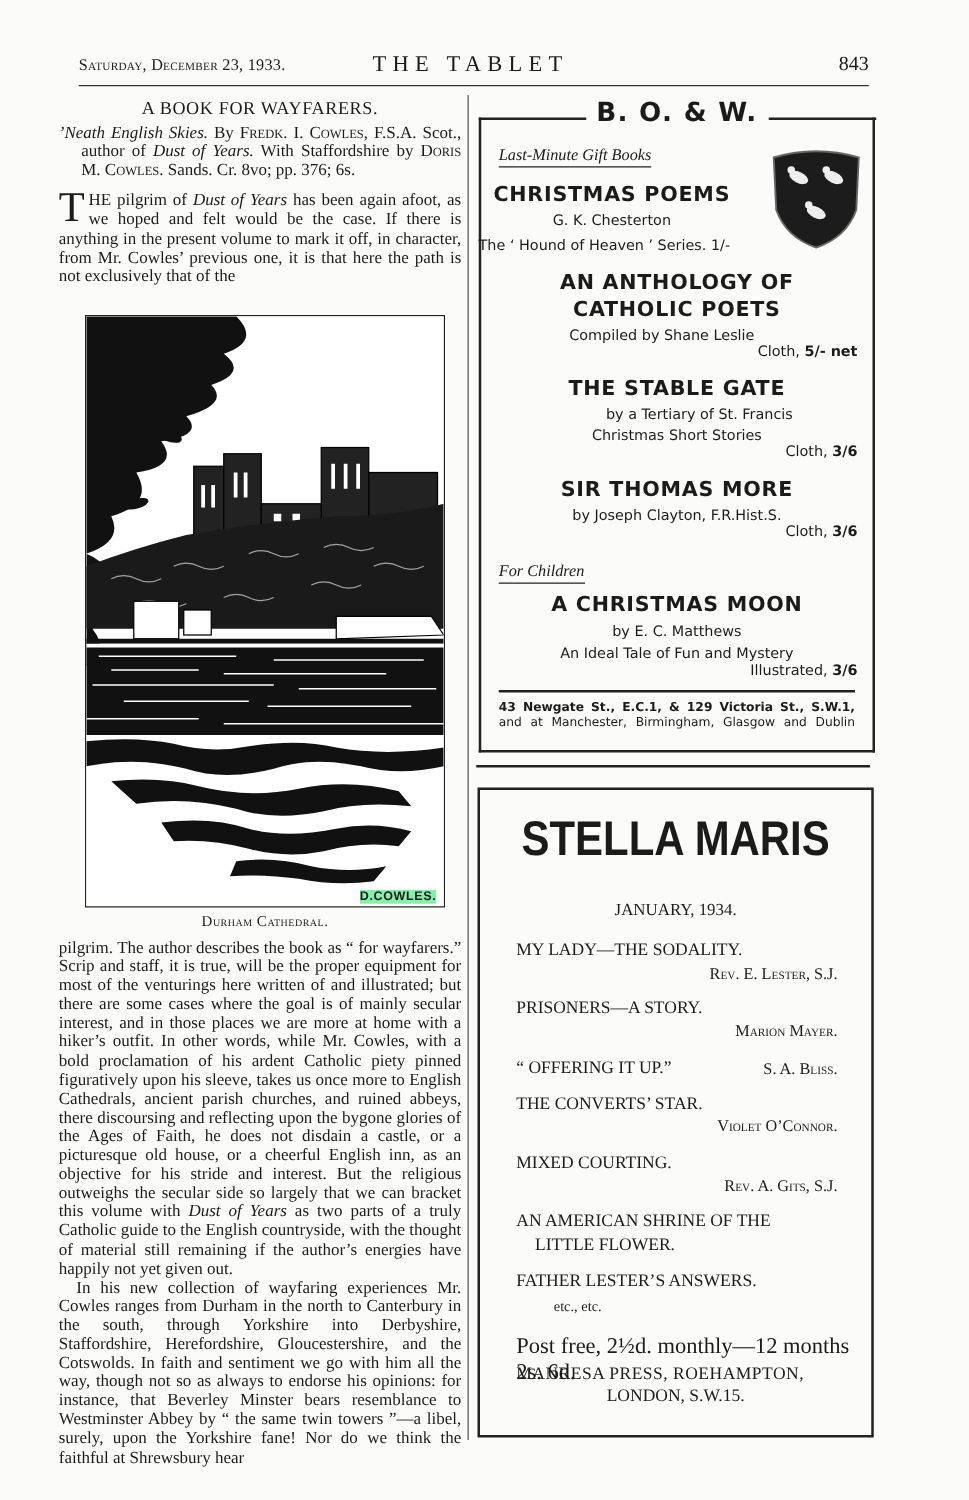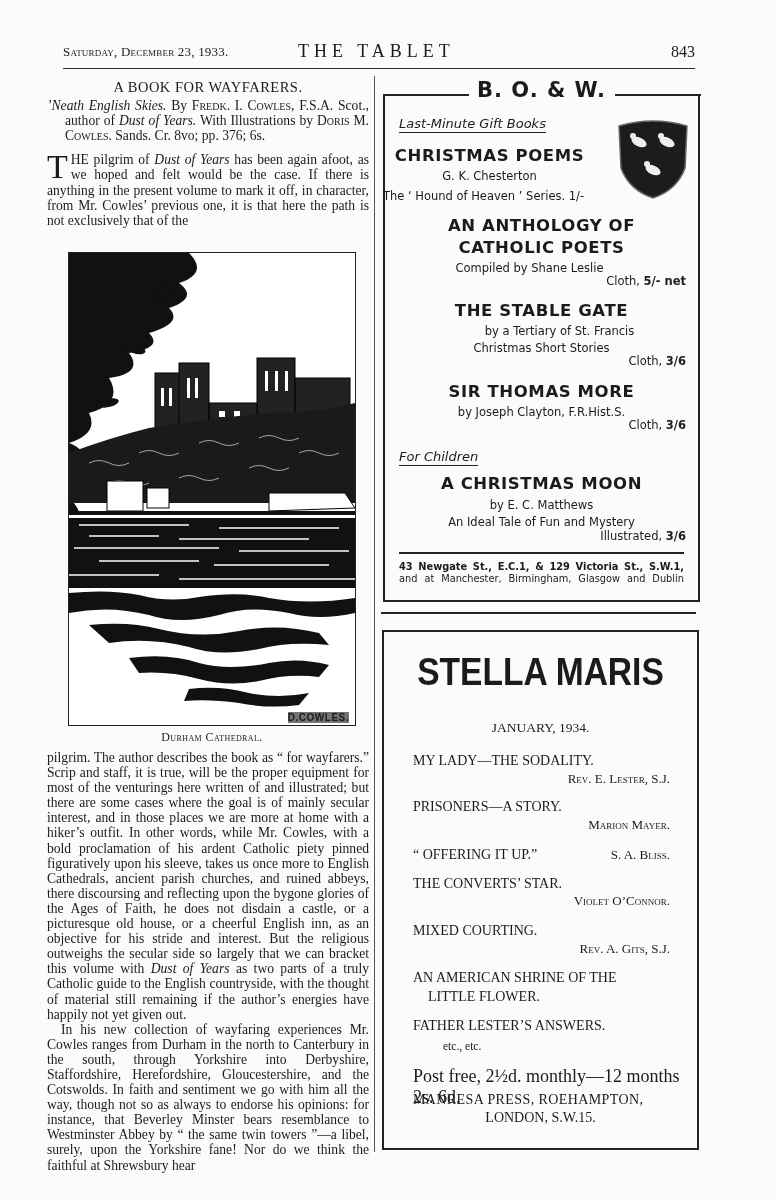--- a/index.html
+++ b/index.html
@@ -22,31 +22,31 @@
   .left { left: 47px; top: 80px; width: 322px; font-size: 13.6px; line-height: 15.1px; text-align: justify; }
   .art-title { text-align: center; font-size: 14.5px; letter-spacing: 0.5px; margin-bottom: 3px; }
   .biblio { padding-left: 18px; text-indent: -18px; margin-bottom: 9px; }
   .sc { font-variant: small-caps; }
   .dropcap { float: left; font-size: 34px; line-height: 26px; margin: 2px 3px 0 0; }
   p { margin: 0; }
   .indent { text-indent: 14px; }
 
   .illus { position: absolute; left: 68px; top: 252px; width: 286px; height: 472px; border: 1.5px solid #222; overflow: hidden; background: #fff; }
   .illus svg { display: block; }
-  .signature { position: absolute; right: 6px; bottom: 2px; font-family: "Liberation Sans", sans-serif; font-size: 10px; font-weight: bold; letter-spacing: 0.5px; background: #737373; }
+  .signature { position: absolute; right: 6px; bottom: 2px; font-family: "Liberation Sans", sans-serif; font-size: 10px; font-weight: bold; letter-spacing: 0.5px; background: #86efac; }
   .caption { left: 68px; top: 730px; width: 288px; text-align: center; font-size: 12px; font-variant: small-caps; letter-spacing: 0.4px; }
   .left2 { left: 47px; top: 750px; width: 322px; font-size: 13.6px; line-height: 15.1px; text-align: justify; }
 
   
   .bow { left: 383px; top: 94px; width: 313px; height: 506px; border-left: 2px solid #222; border-right: 2.5px solid #222; border-bottom: 2.5px solid #222; font-family: "DejaVu Sans", "Liberation Sans", sans-serif; }
   .bow-top { position: absolute; left: -2px; top: 0; width: 318px; height: 2px; }
   .bow-top .line { position: absolute; top: 0; height: 2px; background: #222; }
   .bow-brand { position: absolute; left: 0; width: 100%; top: -16px; text-align: center; font-weight: bold; font-size: 21px; letter-spacing: 1px; }
   .bow-brand span { background: #fbfbf9; padding: 0 6px; }
-  .section-tag { position: absolute; left: 14px; font-style: italic; font-size: 13px; border-bottom: 1.5px solid #222; padding-bottom: 1px; }
+  .section-tag { position: absolute; left: 14px; font-style: italic; font-size: 13px; border-bottom: 1.5px solid #222; padding-bottom: 1px; font-family: Liberation Serif, serif; }
   .bk-title { position: absolute; left: 0; width: 100%; text-align: center; font-weight: bold; font-size: 16.5px; letter-spacing: 0.6px; }
   .bk-line { position: absolute; left: 0; width: 100%; text-align: center; font-size: 11.5px; }
   .bk-price { position: absolute; right: 12px; font-size: 11.5px; }
   .bk-price b { font-weight: bold; }
   .crest { position: absolute; left: 230px; top: 26px; width: 76px; height: 80px; }
   .bow-rule { position: absolute; left: 14px; right: 14px; top: 458px; height: 1.5px; background: #222; }
   .addr1 { position: absolute; left: 14px; right: 14px; top: 467px; font-size: 9.8px; font-weight: bold; text-align: justify; text-align-last: justify; }
   .addr2 { position: absolute; left: 14px; right: 14px; top: 479px; font-size: 9.8px; text-align: justify; text-align-last: justify; }
 
   .sep-rule { left: 381px; top: 612px; width: 315px; height: 2px; background: #222; }
@@ -70,21 +70,21 @@
 
 <div class="abs coldiv"></div>
 
 <div class="abs left">
   <div class="art-title">A BOOK FOR WAYFARERS.</div>
   <div class="biblio">
     <i>’Neath English Skies.</i>
     <span>By</span>
     <span class="sc">Fredk. I. Cowles</span><span>, F.S.A. Scot., author of</span>
     <i>Dust of Years.</i>
-    <span>With Illustrations by</span>
+    <span>With Staffordshire by</span>
     <span class="sc">Doris M. Cowles.</span>
     <span>Sands. Cr. 8vo; pp. 376; 6s.</span>
   </div>
   <p>
     <span class="dropcap">T</span><span>HE pilgrim of</span>
     <i>Dust of Years</i>
     <span>has been again afoot, as we hoped and felt would be the case. If there is anything in the present volume to mark it off, in character, from Mr. Cowles’ previous one, it is that here the path is not exclusively that of the</span>
   </p>
 </div>
 

